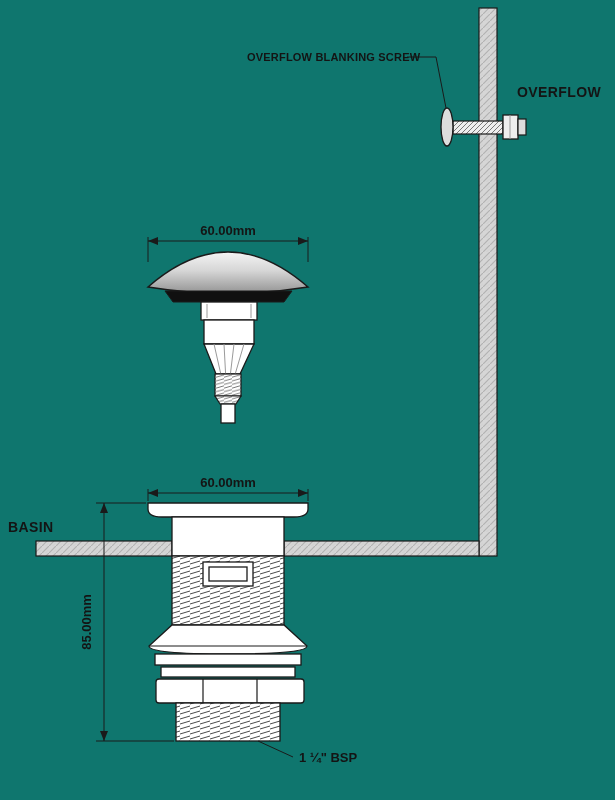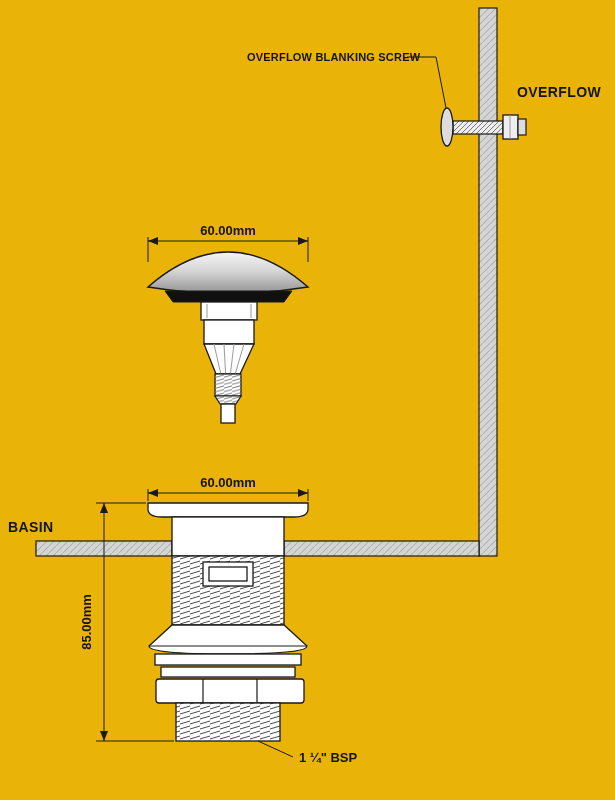--- a/index.html
+++ b/index.html
@@ -1,16 +1,16 @@
 <!DOCTYPE html>
 <html><head>
 <meta charset="utf-8">
 <style>
   html,body{margin:0;padding:0;background:#ffffff;}
-  #canvas{width:615px;height:800px;position:relative;background:#eab308;overflow:hidden;}
+  #canvas{width:615px;height:800px;position:relative;background:#0f766e;overflow:hidden;}
   svg text{font-family:"Liberation Sans",sans-serif;fill:#141414;}
   .lbl{font-size:14px;font-weight:700;letter-spacing:.4px;}
   .lbl-sm{font-size:11px;font-weight:700;letter-spacing:.2px;}
   .dim{font-size:13px;font-weight:700;}
   .ln{stroke:#1a1a1a;fill:none;stroke-width:1.2;}
   .part{stroke:#1a1a1a;stroke-width:1.3;fill:#ffffff;}
   .dimln{stroke:#1a1a1a;stroke-width:1;fill:none;}
   .arrow{fill:#1a1a1a;stroke:none;}
   .shade{stroke:#9a9a9a;stroke-width:1;fill:none;}
 </style>

